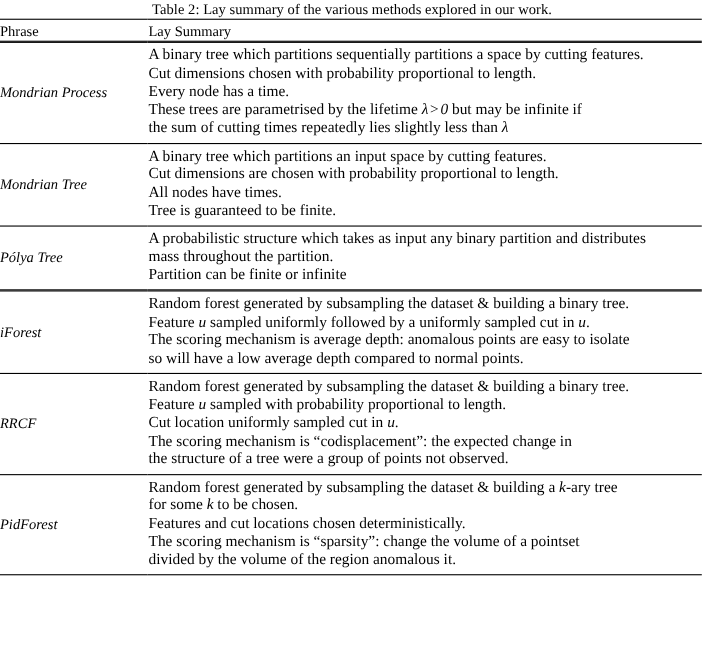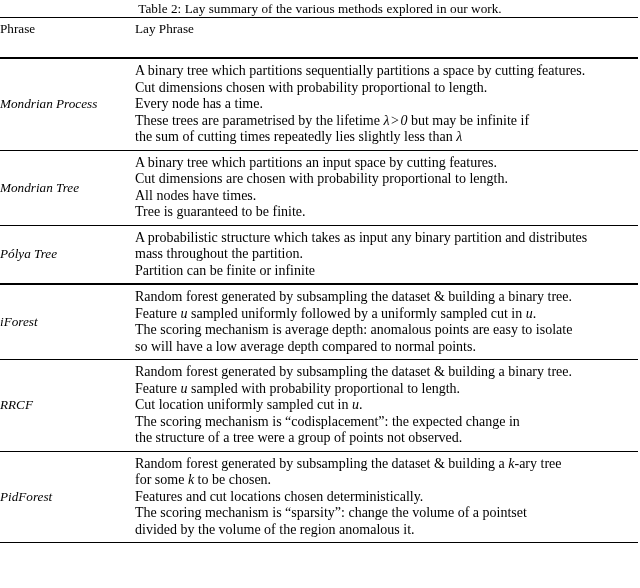--- a/index.html
+++ b/index.html
@@ -52,21 +52,21 @@
 
   td {
     padding: 0;
     vertical-align: middle;
   }
 
   
   .hdr-cell {
     font-size: 13.2px;
     line-height: 16px;
-    padding: 3px 0 20px 0;
+    padding: 3px 0 0 0;
     white-space: nowrap;
   }
   .hdr-cell.summary { padding-left: 1px; }
 
   
   .section-cell {
     text-align: center;
     font-size: 13.2px;
     line-height: 16px;
     padding: 3px 0 4px 0;
@@ -117,21 +117,21 @@
     </colgroup>
     <tbody>
 
       <tr class="rule-top">
         <td></td>
           <td></td>
       </tr>
 
       <tr>
         <td class="hdr-cell phrase">Phrase</td>
-        <td class="hdr-cell summary">Lay Phrase</td>
+        <td class="hdr-cell summary">Lay Summary</td>
       </tr>
 
       <tr class="rule-mid">
         <td></td>
           <td></td>
       </tr>
 
       <tr class="rule-mid">
         <td></td>
           <td></td>

